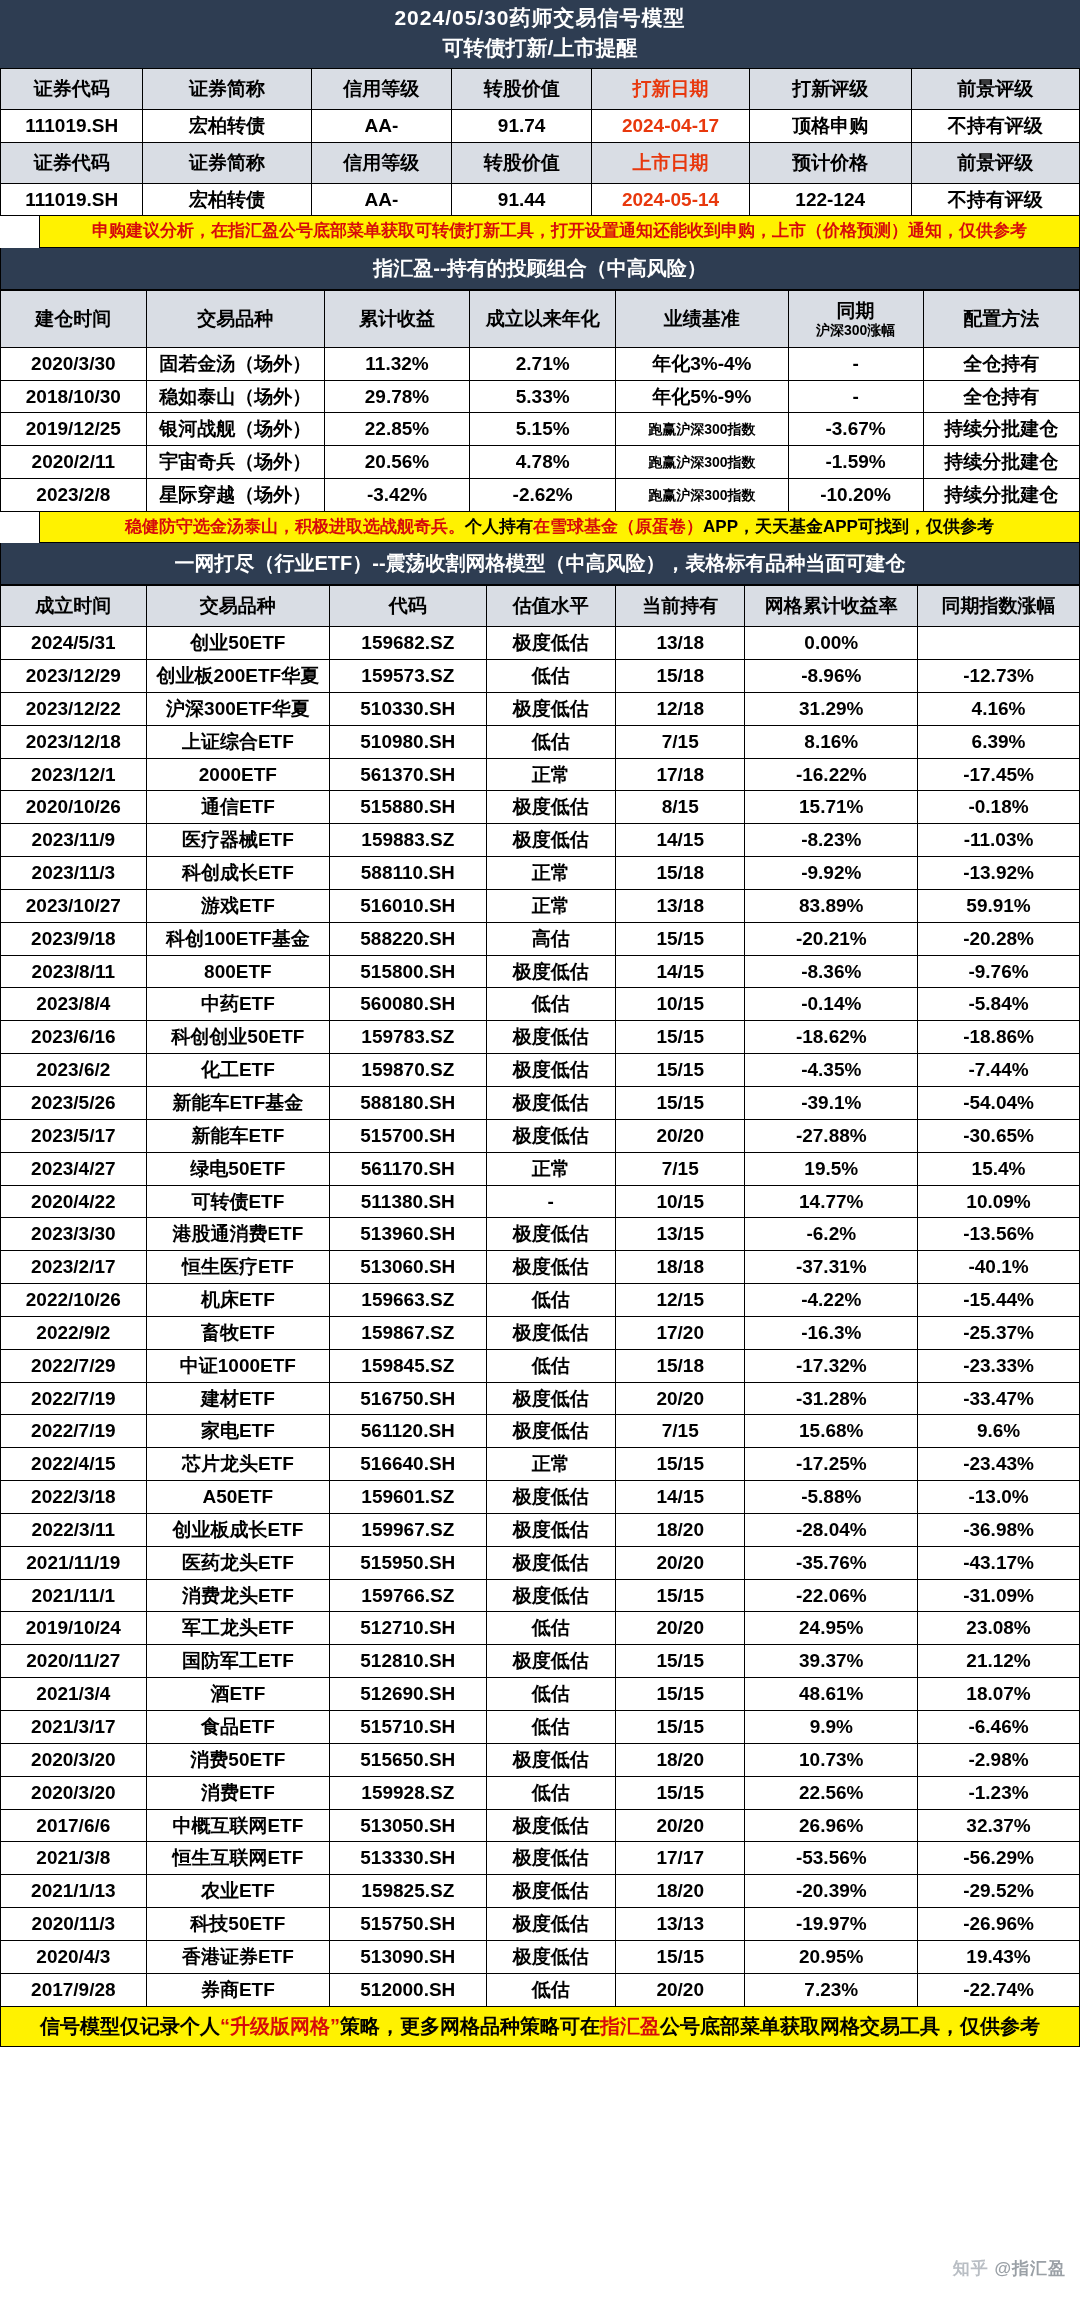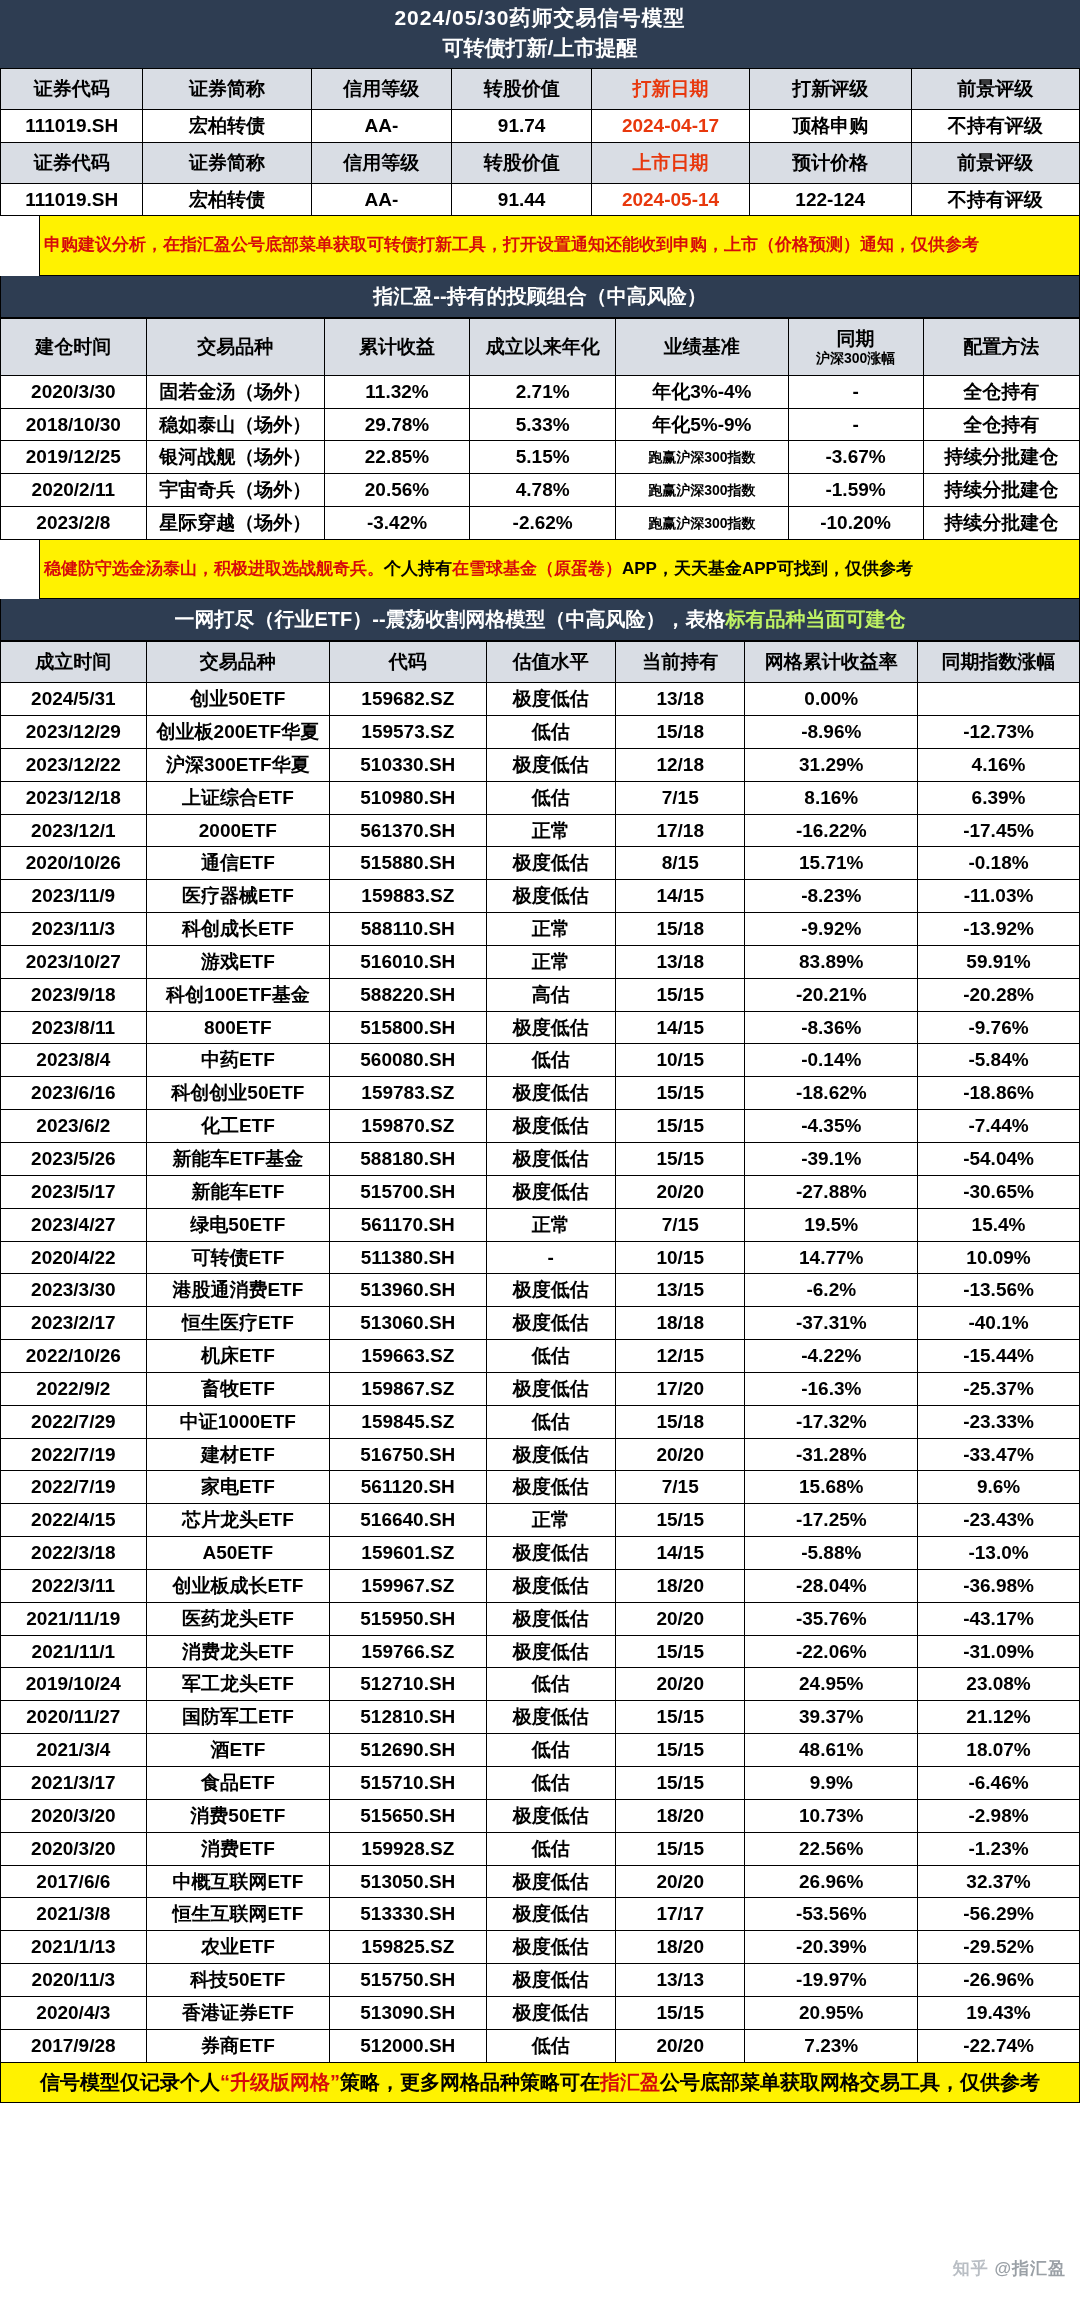--- a/index.html
+++ b/index.html
@@ -41,40 +41,41 @@
 
   .hdr td { background: #ffffff; font-size: 19px; }
   .red { color: #e8380d; }
 
   
   .note {
     background: #fff200;
     color: #d60b0b;
     font-size: 17px;
     font-weight: bold;
+    text-align: center;
     border: 1px solid #000;
     border-top: none;
-    padding: 19px 4px;
+    padding: 5px 4px;
     line-height: 1.2;
     margin-left: 39px;
   }
   .note .blk { color: #000; }
 
   
   .sec {
     background: #2e3d52;
     color: #ffffff;
     text-align: center;
     font-size: 20px;
     font-weight: bold;
     padding: 7px 0;
     border: 1px solid #000;
     border-top: none;
   }
-  .sec .hl { color: #bef264; }
+  .sec .hl { color: #ffffff; }
 
   
   .colhdr td {
     background: #d9dde4;
     font-size: 19px;
     padding: 9px 12px;
   }
   .colhdr .sub { font-size: 14px; font-weight: bold; display: block; }
 
   .small { font-size: 14px; font-weight: bold; }

